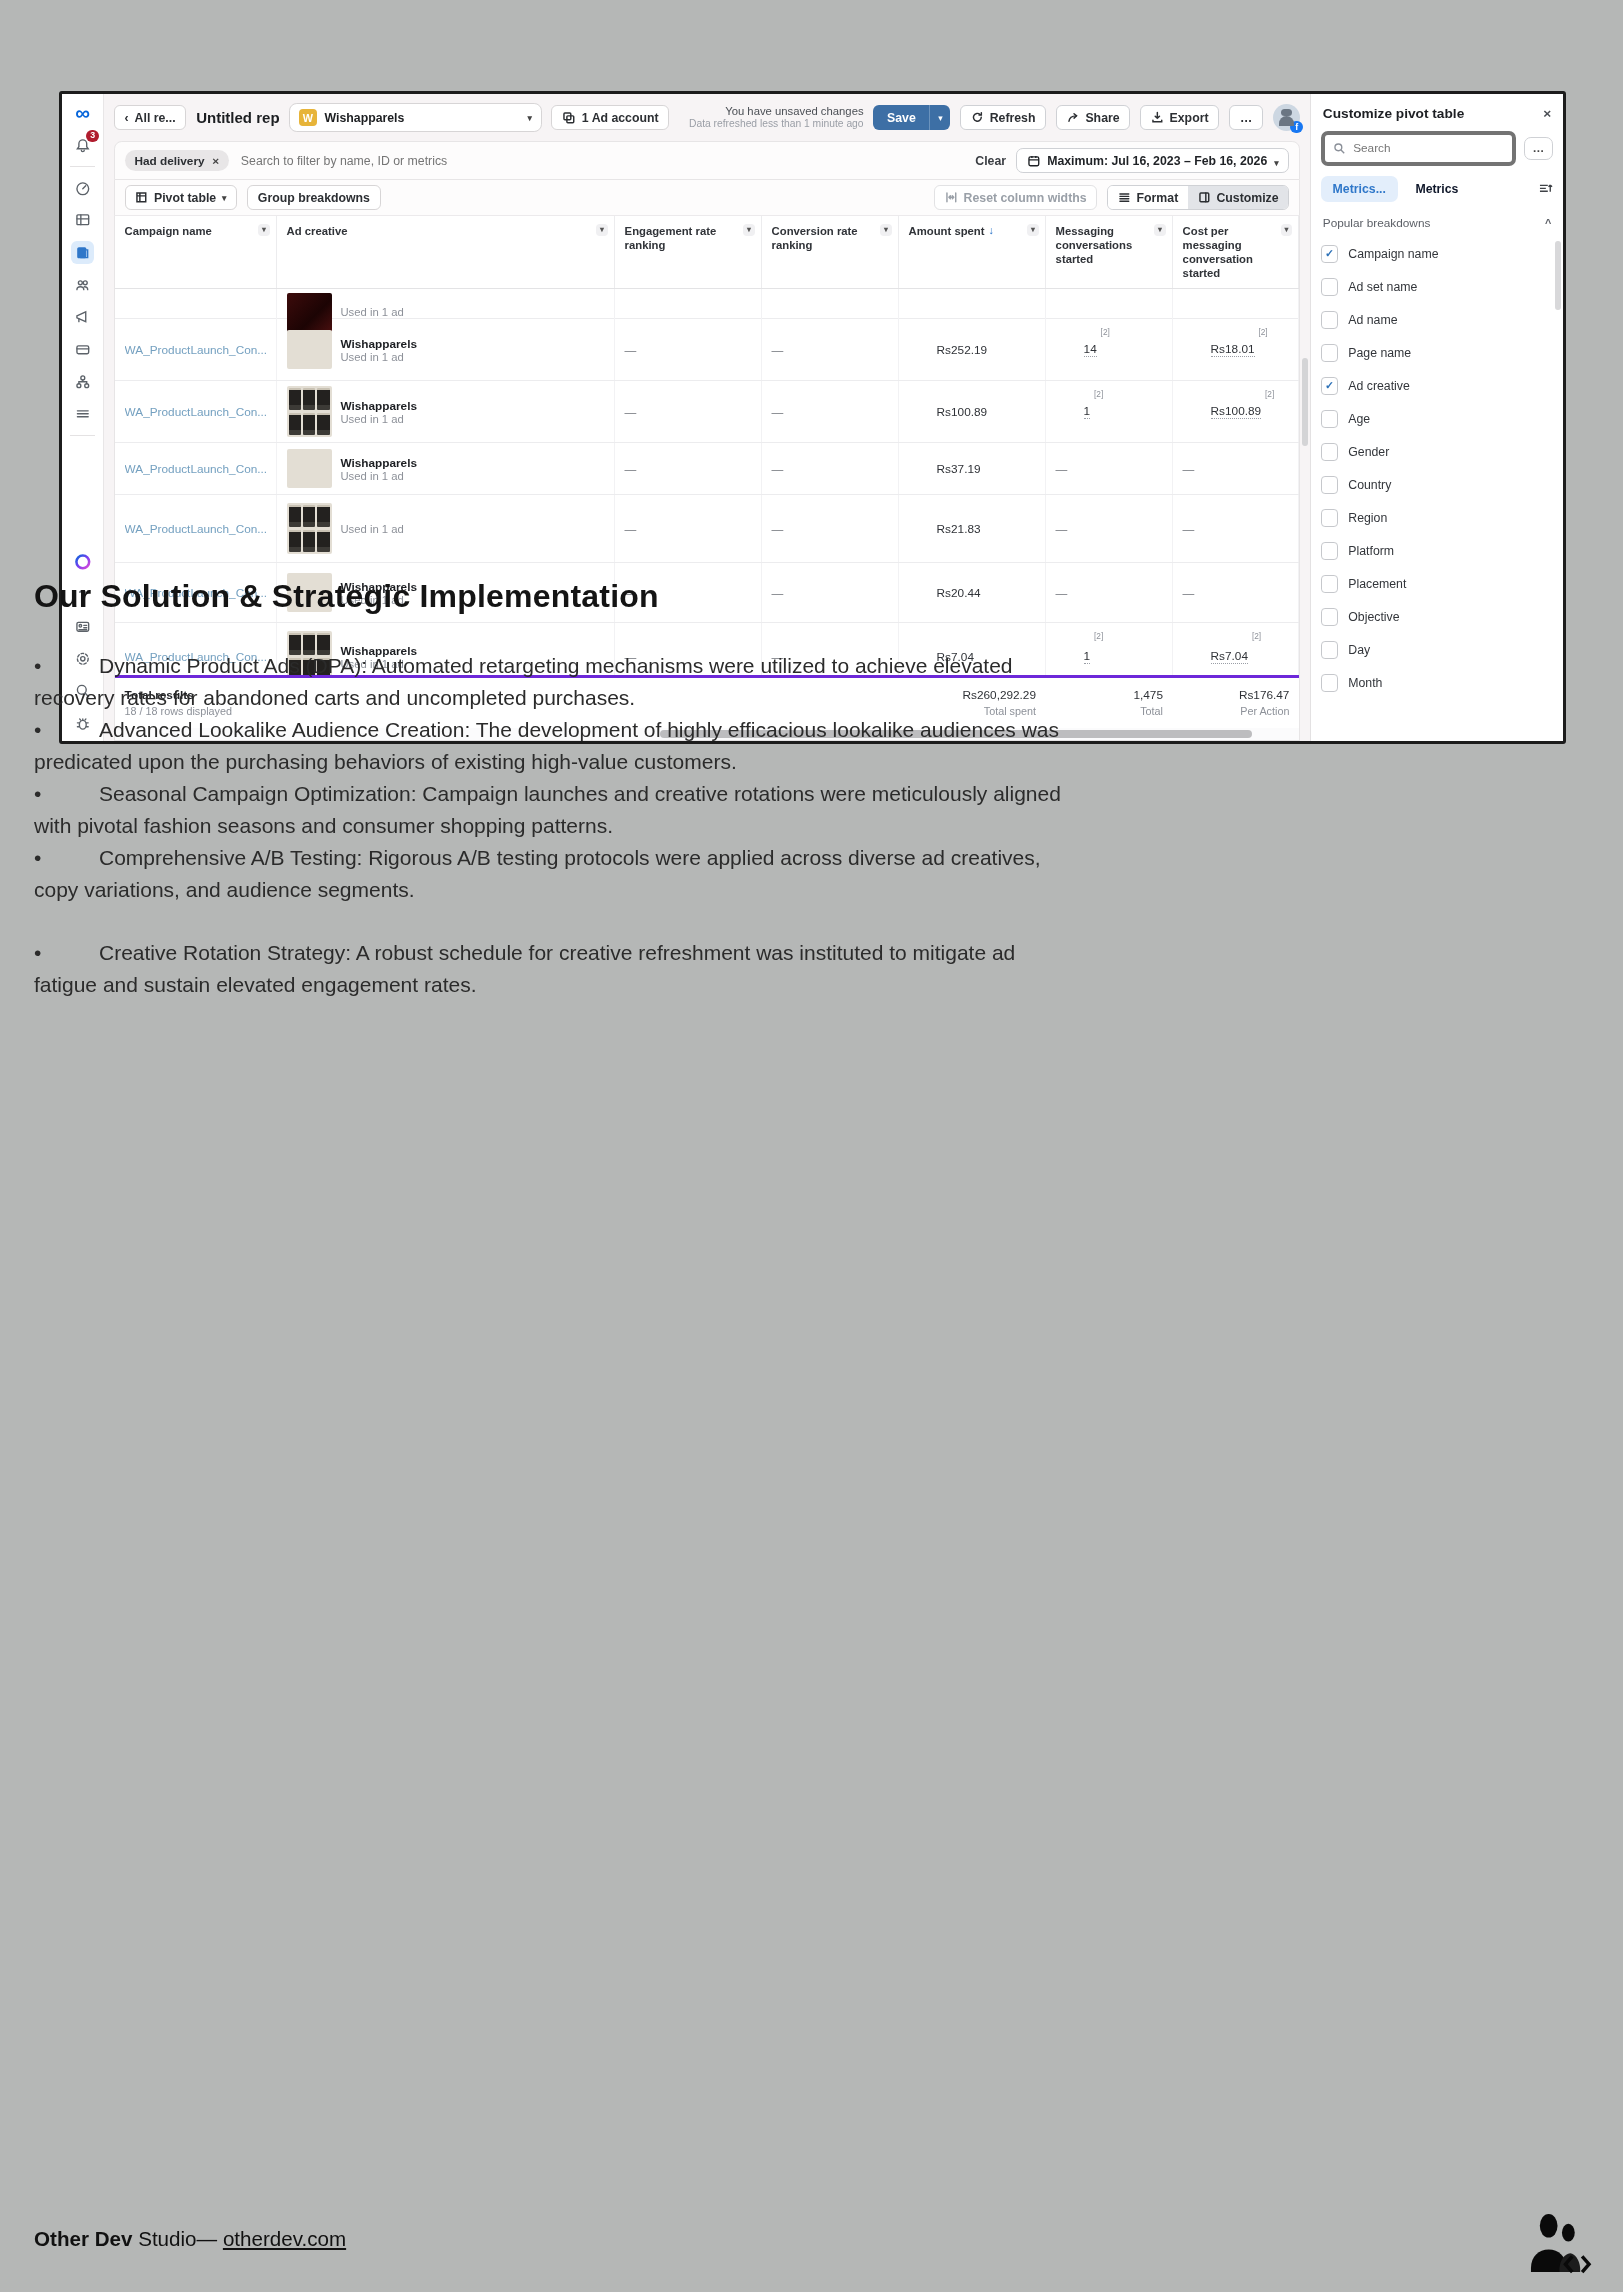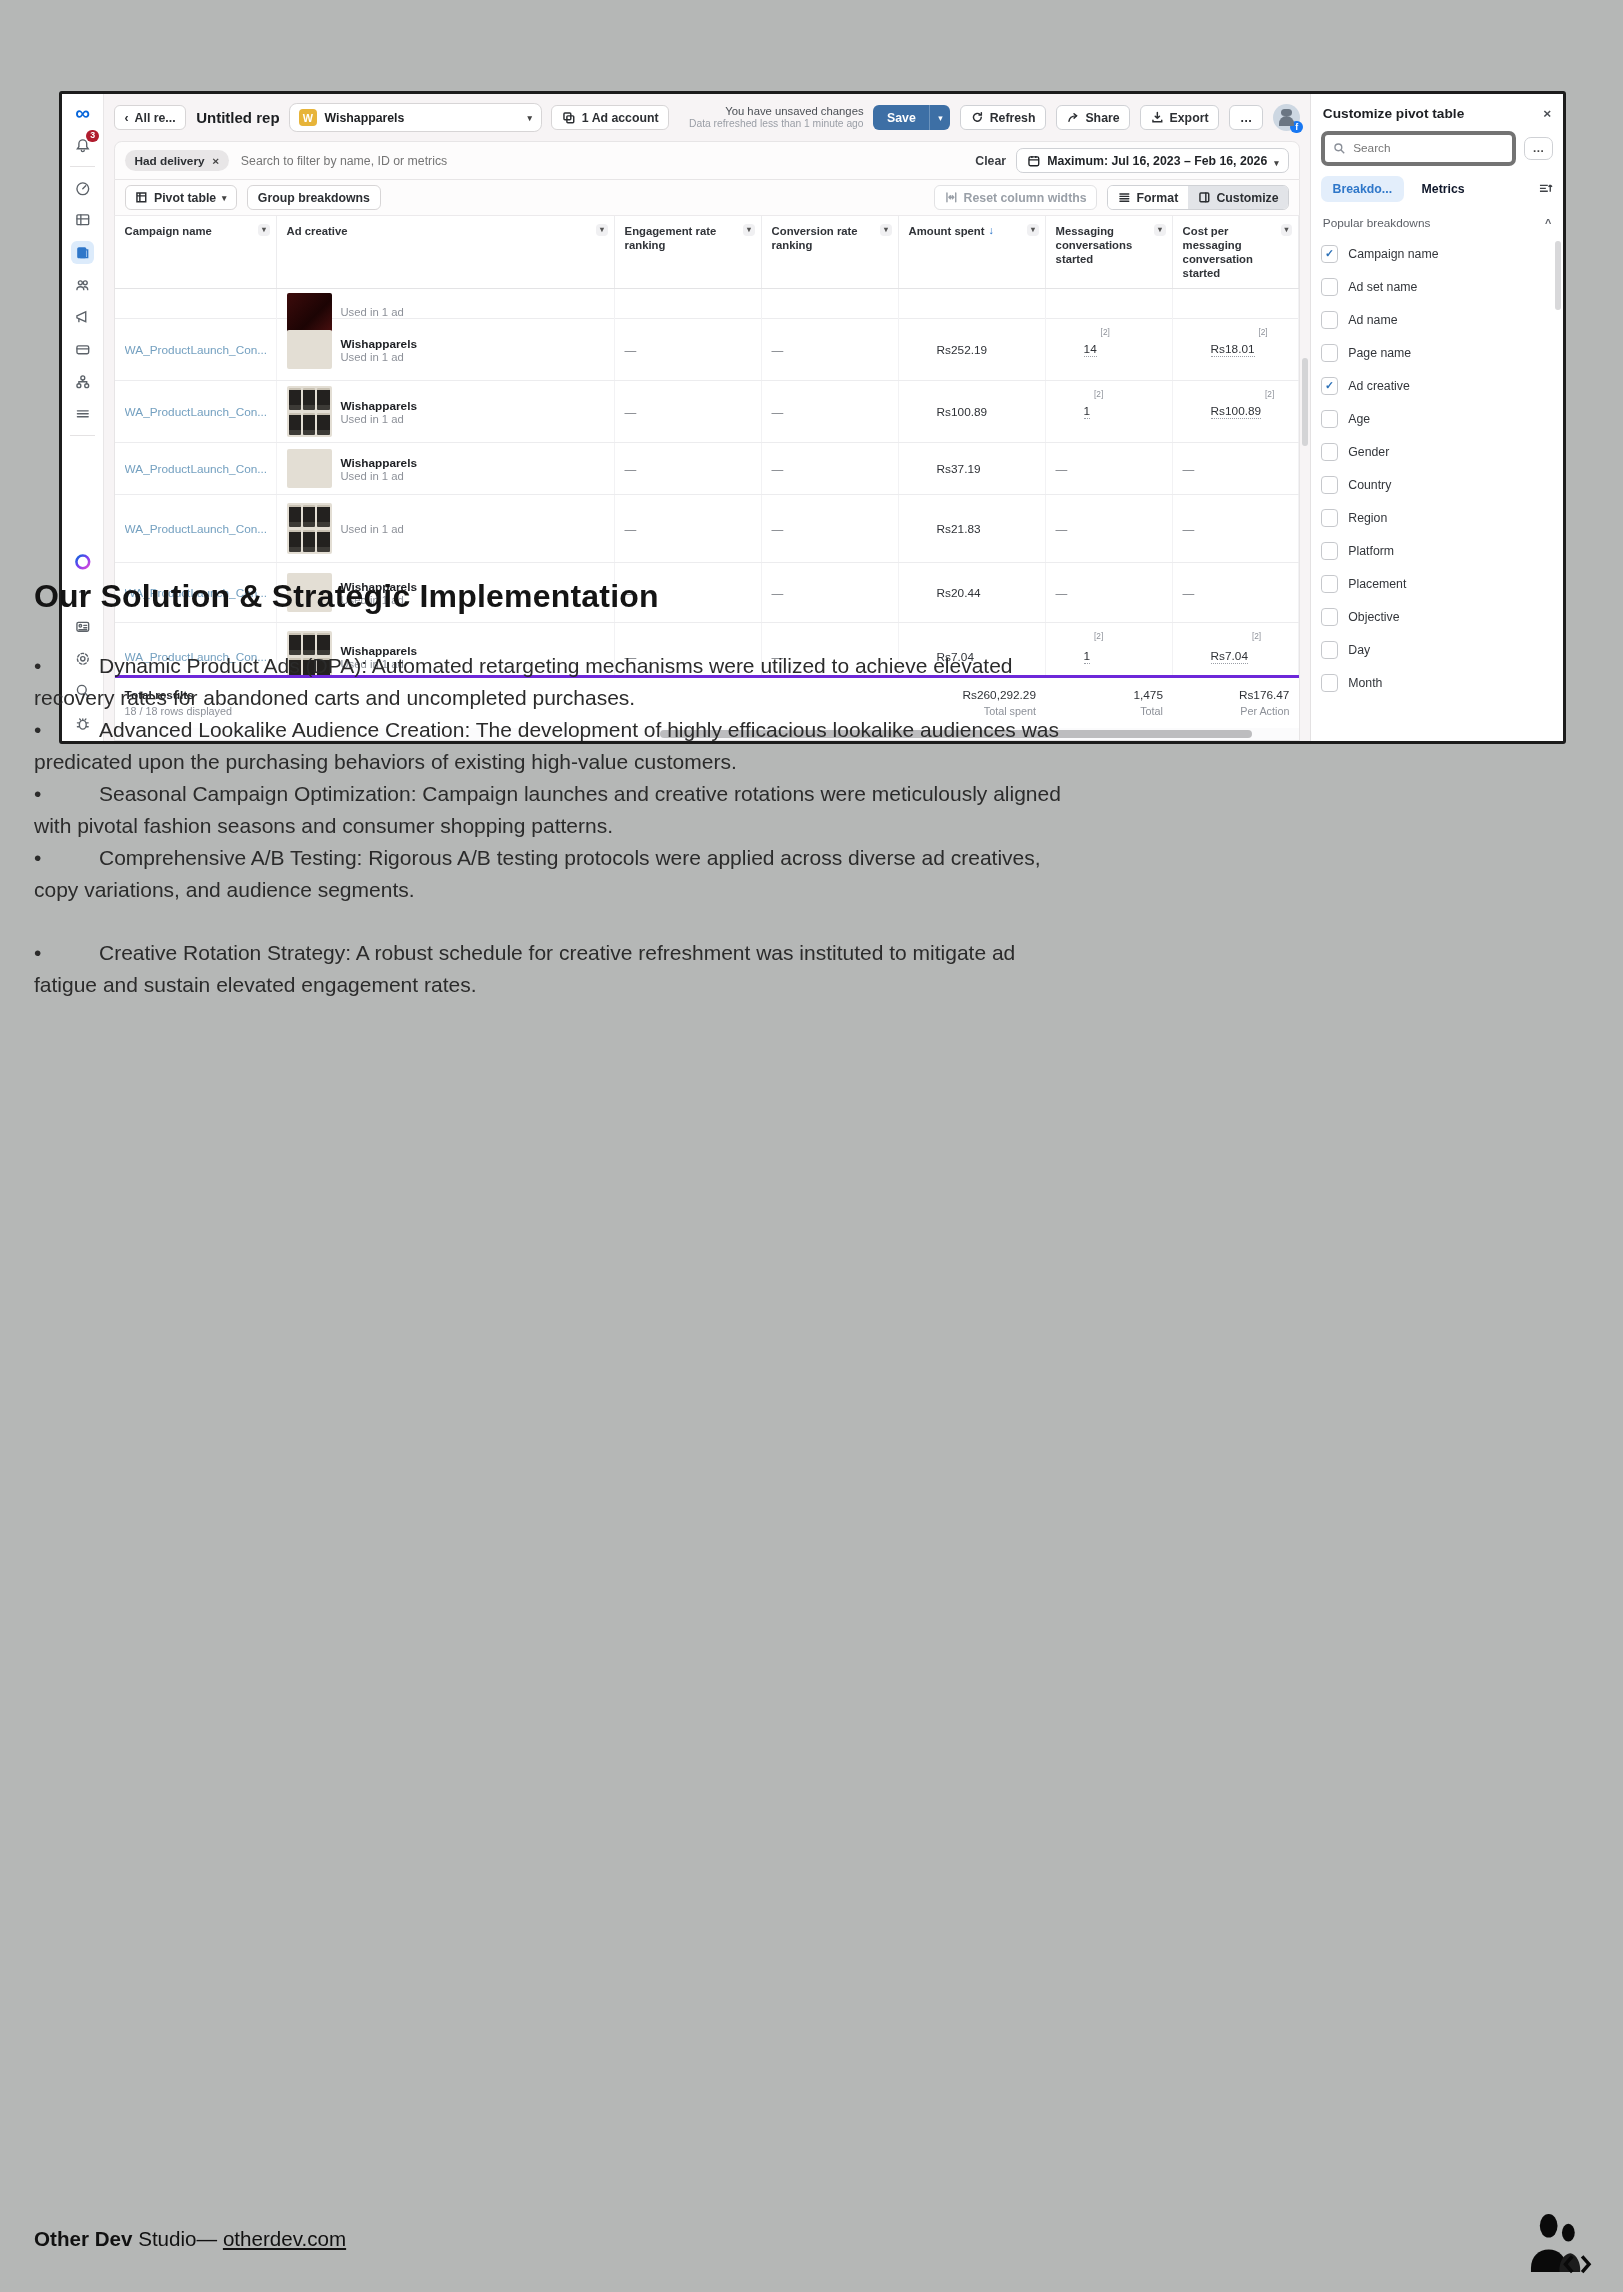--- a/index.html
+++ b/index.html
@@ -646,21 +646,21 @@
         <span class="psearch">
           <svg width="12.7" height="12.7" viewBox="0 0 13 13" style="stroke:#8a8f98;fill:none;stroke-width:1.4;flex-shrink:0">
               <circle cx="5.5" cy="5.5" r="3.5"></circle>
               <path d="M8.2 8.2L11.5 11.5"></path>
             </svg>
           <input placeholder="Search" style="">
         </span>
         <span class="pdots">…</span>
       </div>
       <div class="ptabs">
-        <span class="ptab sel">Breakdo...</span>
+        <span class="ptab sel">Metrics...</span>
         <span class="ptab">Metrics</span>
         <svg class="psort" width="15.7" height="15.7" viewBox="0 0 16 16" style="stroke:#3f4247;fill:none;stroke-width:1.4">
             <path d="M2 4.5h8M2 7.5h6M2 10.5h8M12.5 11V4M12.5 4l-1.8 1.8M12.5 4l1.8 1.8"></path>
           </svg>
       </div>
       <div class="psection">
         <span>Popular breakdowns</span>
         <span class="pcollapse">^</span>
       </div>
       <div class="plist">

